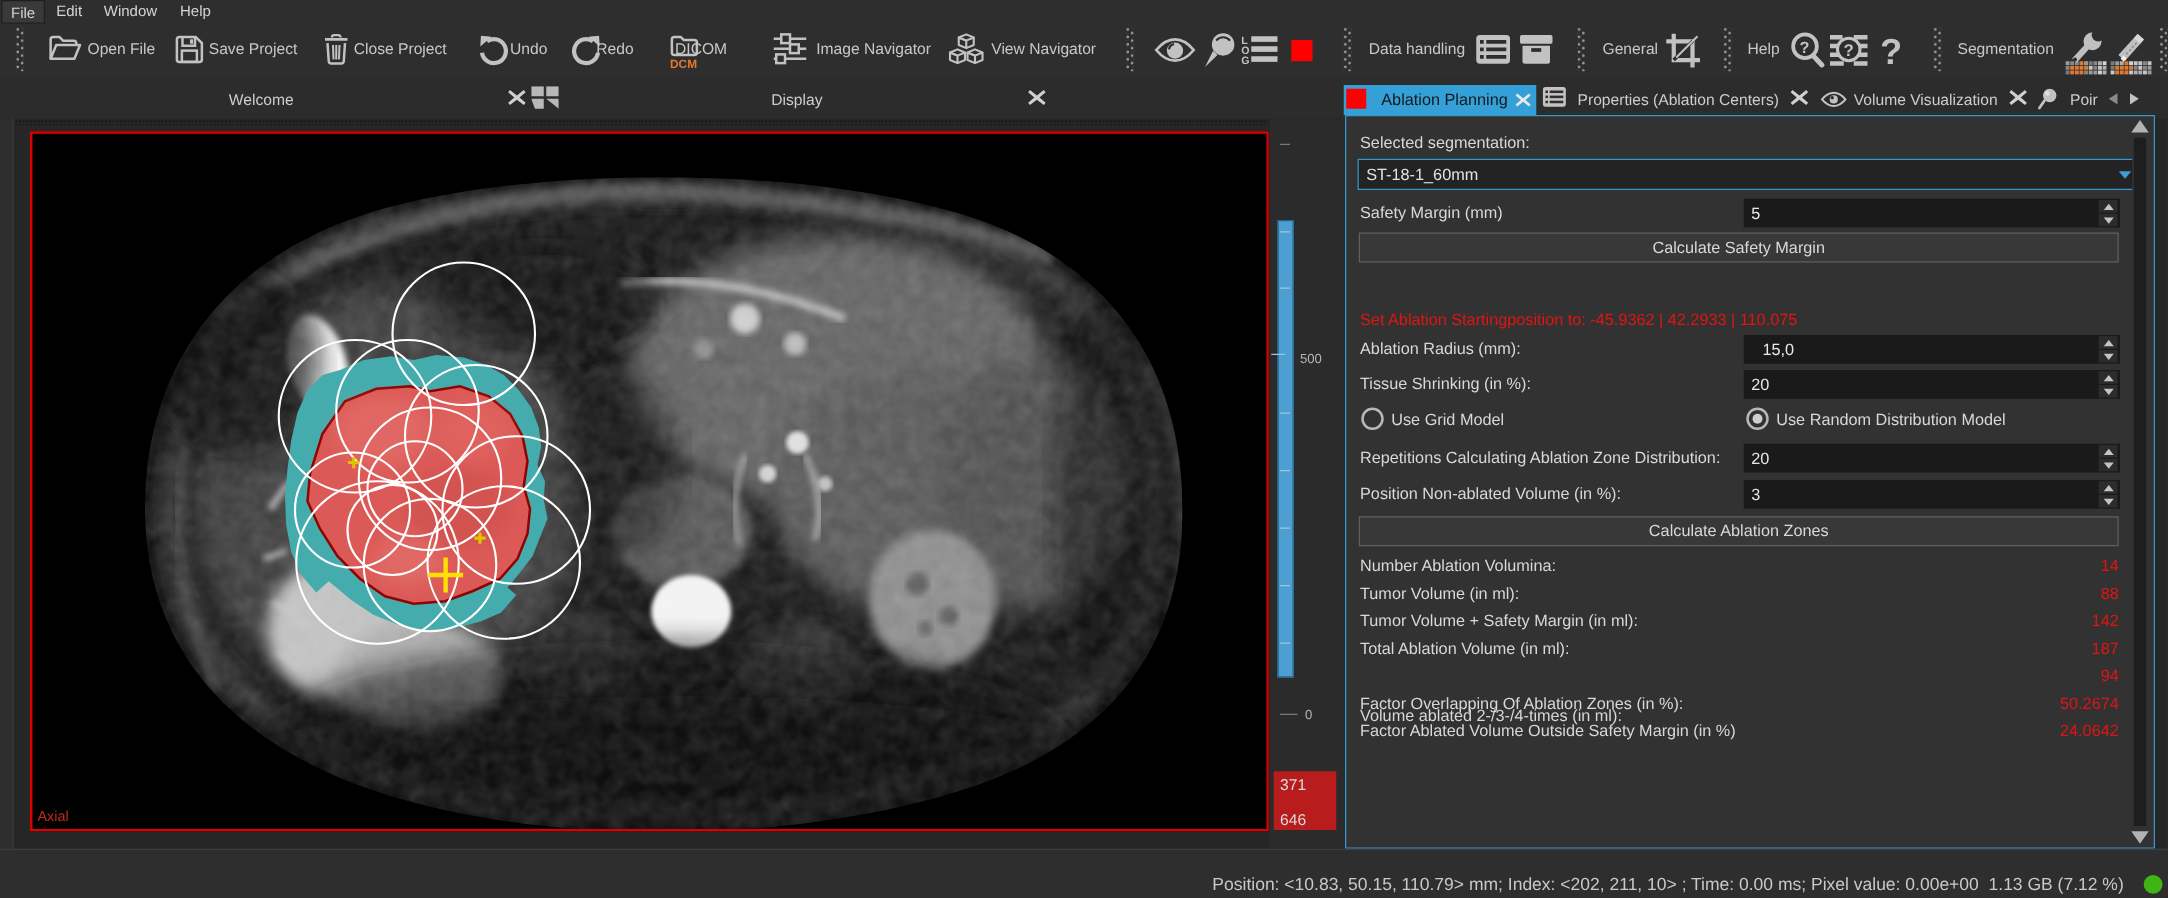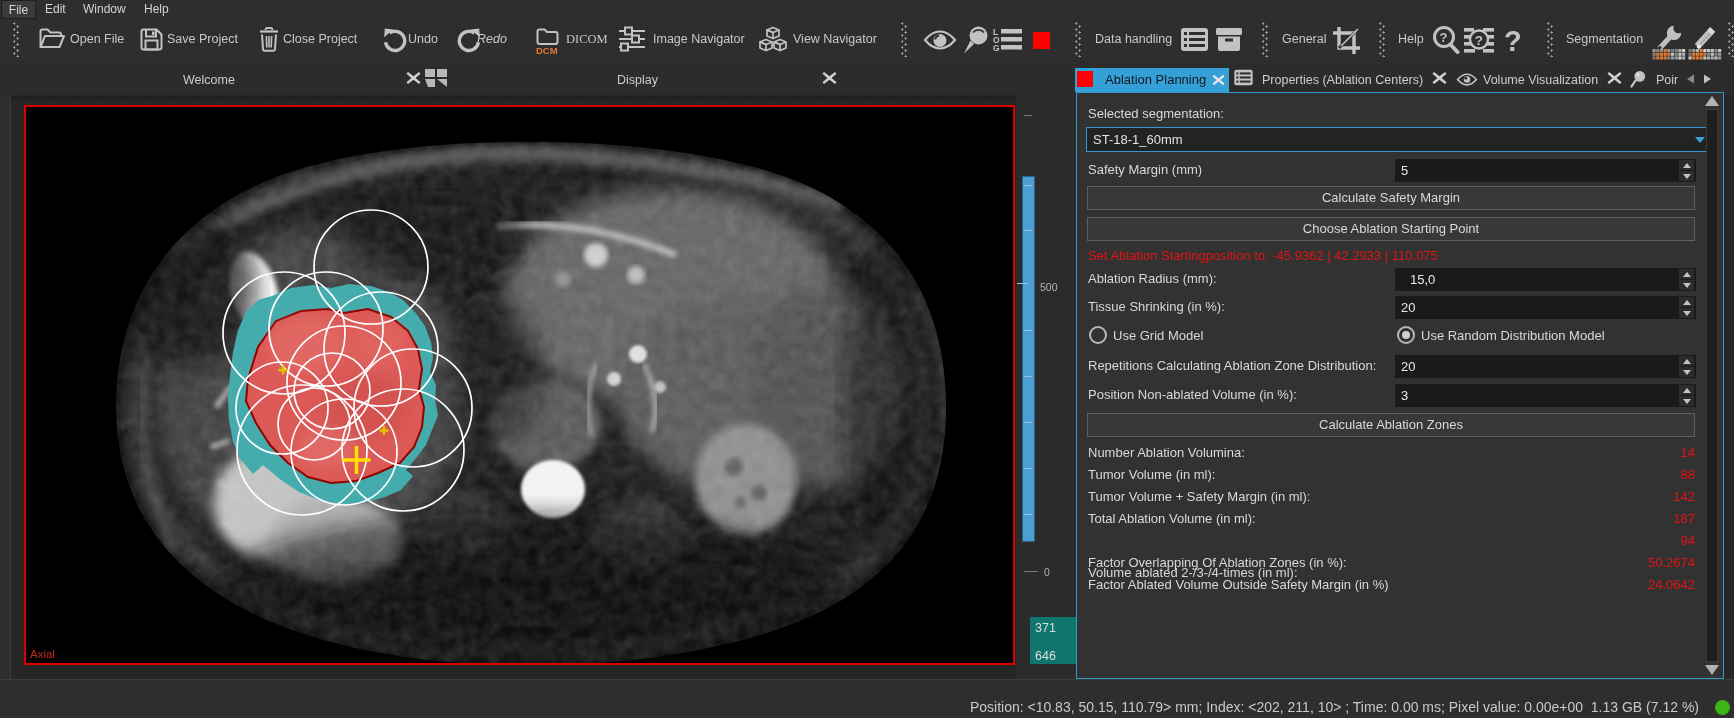--- a/index.html
+++ b/index.html
@@ -32,21 +32,21 @@
 #main { position:absolute; left:0; top:95px; width:1734px; height:584px; background:#262626; }
 #leftcol { position:absolute; left:0; top:0; width:11px; height:584px; background:#2e2e2e; border-right:1px solid #3a3a3a;}
 #viewport { position:absolute; left:24px; top:10px; width:991px; height:560px;
   border:2px solid #dc0000; background:#000; overflow:hidden; }
 #axlabel { position:absolute; left:4px; bottom:3px; color:#c22a21; font-size:11.5px; }
 
 #lw { position:absolute; left:1016px; top:0; width:60px; height:584px; background:#2b2b2b; }
 #lwbar { position:absolute; left:6px; top:81px; width:13px; height:366px; background:#4d9fd2; border:1px solid #24658d;}
 .lwtick { position:absolute; left:8px; width:8px; height:1px; background:#9cc6dd; }
 .lwlab { position:absolute; color:#b4b4b4; font-size:10.5px; }
-#lwvals { position:absolute; left:14px; top:522px; width:50px; height:47px; background:#0f766e; color:#dddddd; font-size:12.5px; }
+#lwvals { position:absolute; left:3px; top:522px; width:50px; height:47px; background:#b91c1c; color:#dddddd; font-size:12.5px; }
 
 #rpanel { position:absolute; left:1076px; top:-3px; width:648px; height:587px;
   border:1px solid #3697cf; background:#323232; color:#d8d8d8; font-size:13px; }
 .lbl { position:absolute; white-space:nowrap; }
 .inp { position:absolute; left:318px; width:301px; height:23px; background:#1a1a1a;
   color:#e8e8e8; font-size:13px; line-height:23px; padding-left:6px; }
 .spin { position:absolute; right:2px; top:1px; width:15px; height:21px; }
 .spin .u, .spin .d { position:absolute; left:0; width:15px; height:10px; background:#2c2c2c; }
 .spin .u { top:0; } .spin .d { top:11px; }
 .spin .u:after { content:""; position:absolute; left:3.5px; top:2.5px; border-left:4px solid transparent;
@@ -111,26 +111,26 @@
     <div class="tbtxt" style="left:283px;">Close Project</div>
     <div class="ticon" id="icUndo" style="left:381px; top:7px;"><svg width="27" height="27" viewBox="0 0 27 27">
 <path d="M4.6,16.2 A 9.6 9.6 0 1 0 8.6,7.0" fill="none" stroke="#c2c2c2" stroke-width="3.4"></path>
 <path d="M3.2,11.2 L3.8,2.6 L12.4,3.4 Z" fill="#c2c2c2"></path>
 </svg></div>
     <div class="tbtxt" style="left:408px;">Undo</div>
     <div class="ticon" id="icRedo" style="left:456px; top:7px;"><svg width="27" height="27" viewBox="0 0 27 27">
 <path d="M22.4,16.2 A 9.6 9.6 0 1 1 18.4,7.0" fill="none" stroke="#c2c2c2" stroke-width="3.4"></path>
 <path d="M23.8,11.2 L23.2,2.6 L14.6,3.4 Z" fill="#c2c2c2"></path>
 </svg></div>
-    <div class="tbtxt" style="left:477px;font-style:italic;">Redo</div>
+    <div class="tbtxt" style="left:477px;">Redo</div>
     <div class="ticon" id="icDicom" style="left:534px; top:6px;"><svg width="30" height="30" viewBox="0 0 30 30">
 <path d="M3.5,17 L3.5,6.5 Q3.5,4.5 5.5,4.5 L10.5,4.5 L13,7 L21.5,7 Q23.5,7 23.5,9 L23.5,17 Q23.5,19 21.5,19 L5.5,19 Q3.5,19 3.5,17 Z" fill="none" stroke="#c2c2c2" stroke-width="2"></path>
 <text x="2" y="29" font-family="Liberation Sans, sans-serif" font-size="9.5" font-weight="bold" fill="#e07a30">DCM</text>
 </svg></div>
-    <div class="tbtxt" style="left:566px;font-family:Liberation Serif, serif;">DICOM</div>
+    <div class="tbtxt" style="left:540px;">DICOM</div>
     <div class="ticon" id="icImgNav" style="left:617px; top:7px;"><svg width="30" height="28" viewBox="0 0 30 28">
 <g stroke="#c2c2c2" stroke-width="2">
 <line x1="2" y1="5" x2="28" y2="5"></line>
             <rect x="8" y="1.5" width="7" height="7" fill="#2e2e2e"></rect>
 <line x1="2" y1="13" x2="28" y2="13"></line>
             <rect x="15" y="9.5" width="7" height="7" fill="#2e2e2e"></rect>
 <line x1="2" y1="21" x2="28" y2="21"></line>
             <rect x="4" y="17.5" width="7" height="7" fill="#2e2e2e"></rect>
 </g>
 </svg></div>
@@ -497,21 +497,20 @@
            border:1px solid #3697cf; color:#e2e2e2; font-size:13px; line-height:23px; padding-left:6px;">ST-18-1_60mm
         <div class="abs" style="right:8px; top:9px; width:0; height:0; border-left:5.5px solid transparent;
              border-right:5.5px solid transparent; border-top:6px solid #3b9fd6;"></div>
       </div>
       <div class="lbl" style="left:11px; top:69px;">Safety Margin (mm)</div>
       <div class="inp" style="top:66px;">5<div class="spin">
             <div class="u"></div>
             <div class="d"></div>
           </div></div>
       <div class="btn" style="top:93px;">Calculate Safety Margin</div>
-      <div class="btn" style="top:124px;">Choose Ablation Starting Point</div>
       <div class="lbl redtxt" style="left:11px; top:155px;">Set Ablation Startingposition to: -45.9362 | 42.2933 | 110.075</div>
       <div class="lbl" style="left:11px; top:178px;">Ablation Radius (mm):</div>
       <div class="inp" style="top:175px;padding-left:15px;">15,0<div class="spin">
             <div class="u"></div>
             <div class="d"></div>
           </div></div>
       <div class="lbl" style="left:11px; top:206px;">Tissue Shrinking (in %):</div>
       <div class="inp" style="top:203px;">20<div class="spin">
             <div class="u"></div>
             <div class="d"></div>

